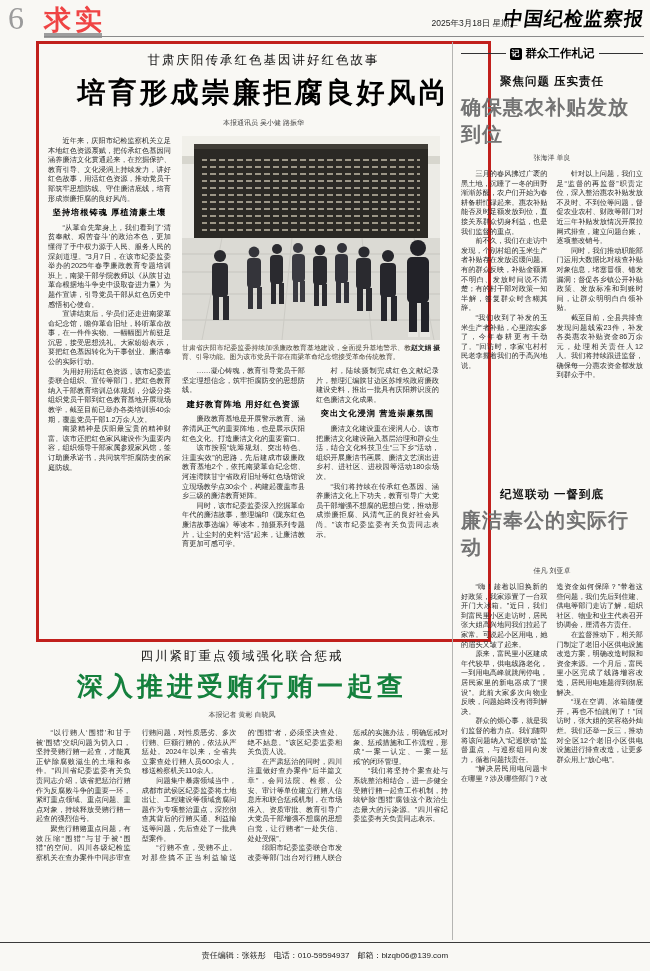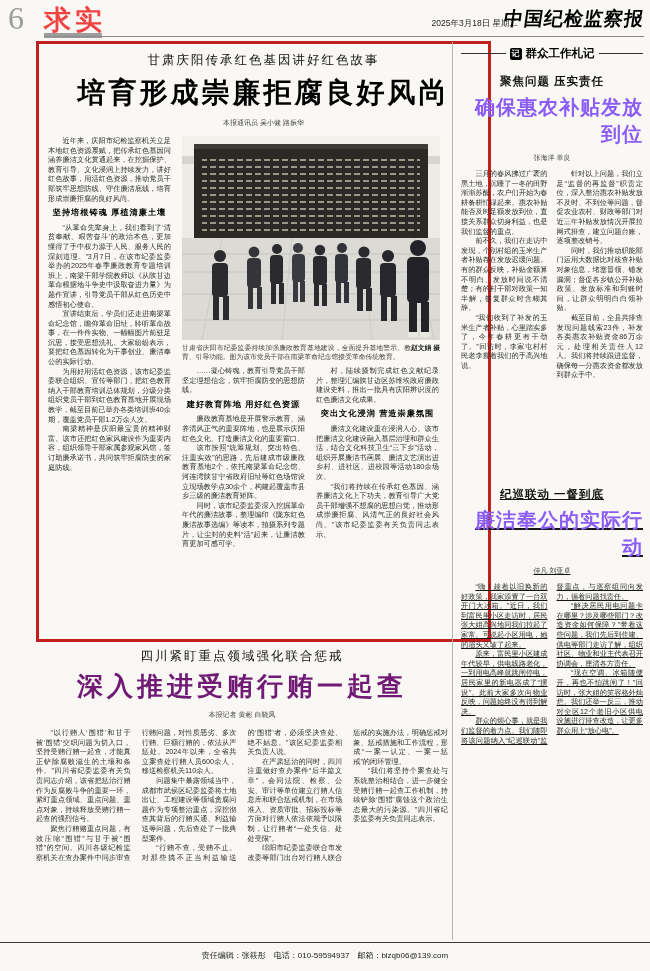--- a/index.html
+++ b/index.html
@@ -26,36 +26,36 @@
   .photo{width:258px;height:204px;background:#e5e4df;overflow:hidden;}
   .caption{font-size:6.8px;line-height:9px;color:#474035;text-align:justify;margin-top:3px;}
   .caption .credit{float:right;color:#222;font-weight:bold;}
   .mcols23{display:flex;gap:11px;margin-top:5px;height:248px;overflow:hidden;}
   .mcol2,.mcol3{width:123px;overflow:hidden;}
   .bodytext{font-size:7.2px;line-height:9.6px;text-align:justify;color:#2c2c2c;}
   .para{margin:0;text-indent:2em;}
   .subhead{font-size:8.2px;font-weight:bold;text-align:center;margin:5px 0;color:#000;letter-spacing:1px;}
   
   .bottom-art{position:absolute;left:36px;top:648px;width:412px;height:292px;}
-  .bottom-art .headline{text-align:center;font:bold 26px "Liberation Serif",serif;letter-spacing:4px;margin-top:4px;color:#701a75;}
+  .bottom-art .headline{text-align:center;font:bold 26px "Liberation Serif",serif;letter-spacing:4px;margin-top:4px;color:#15803d;}
   .bottom-body{margin-top:8px;height:212px;overflow:hidden;column-count:4;column-gap:11px;}
   
   .vrule{position:absolute;left:452px;top:42px;width:1px;height:898px;background:#b5b5b2;}
   .rail{position:absolute;left:461px;top:46px;width:182px;height:894px;}
   .rail-label{display:flex;align-items:center;gap:4px;font-weight:bold;font-size:11.5px;color:#000;}
   .rail-label:before,.rail-label:after{content:"";flex:1;height:1px;background:#333;}
   .rail-icon{display:inline-block;width:12px;height:12px;background:#000;color:#fff;font-size:8px;
         line-height:12px;text-align:center;border-radius:2px;}
   .rail .kicker{font-size:11.5px;font-weight:bold;letter-spacing:1px;margin-top:13px;}
-  .rail .headline{text-align:right;font:bold 20px "Liberation Serif",serif;letter-spacing:1px;margin-top:5px;color:#8b5cf6;}
+  .rail .headline{text-align:left;font:bold 20px "Liberation Serif",serif;letter-spacing:1px;margin-top:5px;color:#737373;}
   .rail .byline{margin-top:5px;}
   .rail-body{margin-top:6px;overflow:hidden;column-count:2;column-gap:9px;}
   #rail-body1{height:305px;}
   #rail-body2{height:328px;}
-  .rail .art2{margin-top:12px;text-decoration:underline;}
+  .rail .art2{margin-top:12px;}
   
   .footer-rule{position:absolute;left:0;top:942px;width:650px;height:1px;background:#3a3a3a;}
   .footer{position:absolute;left:0;top:950px;width:650px;text-align:center;font-size:8px;color:#222;}
 </style>
 </head>
 <body>
 
 <div class="page">
 
   <div class="hdr">
@@ -196,21 +196,21 @@
 
   <div class="bottom-art">
     <div class="kicker">四川紧盯重点领域强化联合惩戒</div>
     <div class="headline">深入推进受贿行贿一起查</div>
     <div class="byline">本报记者 黄彬 白晓凤</div>
     <div class="bottom-body bodytext">
         <p class="para">“以行贿人‘围猎’和甘于被‘围猎’交织问题为切入口，坚持受贿行贿一起查，才能真正铲除腐败滋生的土壤和条件。”四川省纪委监委有关负责同志介绍，该省把惩治行贿作为反腐败斗争的重要一环，紧盯重点领域、重点问题、重点对象，持续释放受贿行贿一起查的强烈信号。</p>
         <p class="para">聚焦行贿赂重点问题，有效压缩“围猎”与甘于被“围猎”的空间。四川各级纪检监察机关在查办案件中同步审查行贿问题，对性质恶劣、多次行贿、巨额行贿的，依法从严惩处。2024年以来，全省共立案查处行贿人员600余人，移送检察机关110余人。</p>
         <p class="para">问题集中暴露领域当中，成都市武侯区纪委监委将土地出让、工程建设等领域贪腐问题作为专项整治重点，深挖彻查其背后的行贿买通、利益输送等问题，先后查处了一批典型案件。</p>
         <p class="para">“行贿不查，受贿不止。对那些搞不正当利益输送的‘围猎’者，必须坚决查处、绝不姑息。”该区纪委监委相关负责人说。</p>
-        <p class="para">在严肃惩治的同时，四川注重做好查办案件“后半篇文章”，会同法院、检察、公安、审计等单位建立行贿人信息库和联合惩戒机制，在市场准入、资质审批、招标投标等方面对行贿人依法依规予以限制，让行贿者“一处失信、处处受限”。</p>
+        <p class="para">在严肃惩治的同时，四川注重做好查办案件“后半篇文章”，会同法院、检察、公安、审计等单位建立行贿人信息库和联合惩戒机制，在市场准入、资质审批、教育引导广大党员干部增强不想腐的思想自觉，让行贿者“一处失信、处处受限”。</p>
         <p class="para">绵阳市纪委监委联合市发改委等部门出台对行贿人联合惩戒的实施办法，明确惩戒对象、惩戒措施和工作流程，形成“一案一认定、一案一惩戒”的闭环管理。</p>
         <p class="para">“我们将坚持个案查处与系统整治相结合，进一步健全受贿行贿一起查工作机制，持续铲除‘围猎’腐蚀这个政治生态最大的污染源。”四川省纪委监委有关负责同志表示。</p>
       </div>
   </div>
 
   <div class="vrule"></div>
   <div class="rail">
     <div class="rail-label">
       <span class="rail-icon">记</span>
       <span>群众工作札记</span>
@@ -232,20 +232,21 @@
 
     <div class="art2">
       <div class="kicker" style="text-align:center;">纪巡联动 一督到底</div>
       <div class="headline">廉洁奉公的实际行动</div>
       <div class="byline">佳凡 刘亚卓</div>
       <div id="rail-body2" class="rail-body bodytext">
           <p class="para">“嗨！趁着以旧换新的好政策，我家添置了一台双开门大冰箱。”近日，我们到富民里小区走访时，居民张大姐高兴地同我们拉起了家常。可说起小区用电，她的眉头又皱了起来。</p>
           <p class="para">原来，富民里小区建成年代较早，供电线路老化，一到用电高峰就跳闸停电，居民家里的新电器成了“摆设”。此前大家多次向物业反映，问题始终没有得到解决。</p>
           <p class="para">群众的烦心事，就是我们监督的着力点。我们随即将该问题纳入“纪巡联动”监督重点，与巡察组同向发力，循着问题找责任。</p>
           <p class="para">“解决居民用电问题卡在哪里？涉及哪些部门？改造资金如何保障？”带着这些问题，我们先后到住建、供电等部门走访了解，组织社区、物业和业主代表召开协调会，厘清各方责任。</p>
+          <p class="para">在监督推动下，相关部门制定了老旧小区供电设施改造方案，明确改造时限和资金来源。一个月后，富民里小区完成了线路增容改造，居民用电难题得到彻底解决。</p>
           <p class="para">“现在空调、冰箱随便开，再也不怕跳闸了！”回访时，张大姐的笑容格外灿烂。我们还举一反三，推动对全区12个老旧小区供电设施进行排查改造，让更多群众用上“放心电”。</p>
         </div>
     </div>
   </div>
 
   <div class="footer-rule"></div>
   <div class="footer">责任编辑：张筱彤　电话：010-59594937　邮箱：blzqb06@139.com</div>
 
 </div>
 

